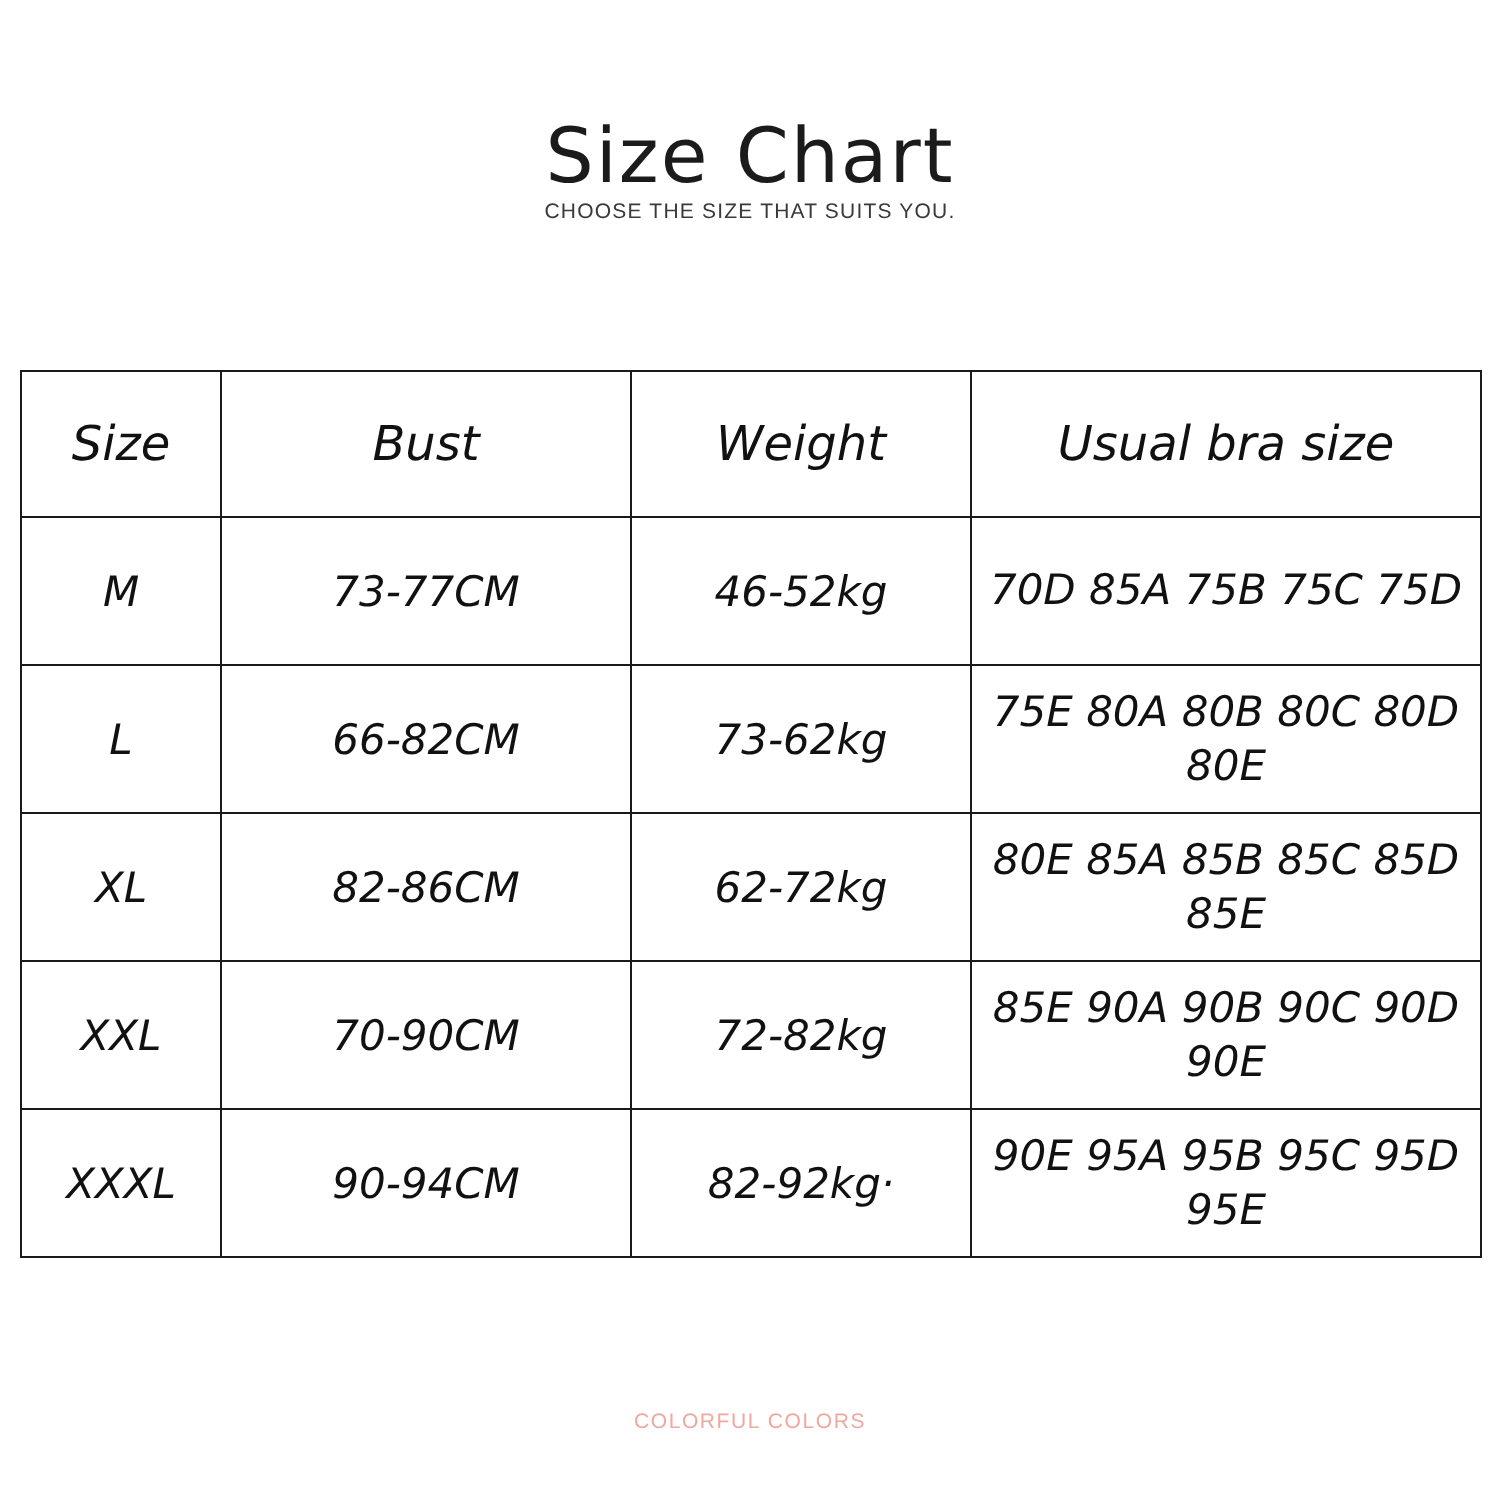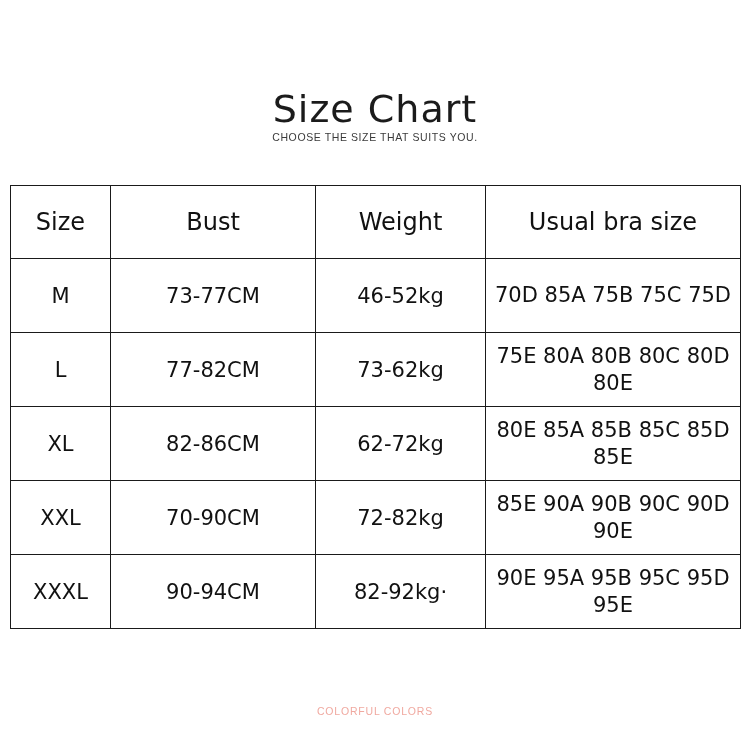--- a/index.html
+++ b/index.html
@@ -15,21 +15,21 @@
   }
   .page {
     position: relative;
     width: 750px;
     height: 750px;
     background: #ffffff;
     box-sizing: border-box;
   }
   .header {
     text-align: center;
-    padding-top: 89px;
+    padding-top: 58px;
   }
   .title {
     font-family: "DejaVu Sans", sans-serif;
     font-size: 38px;
     font-weight: 400;
     color: #1b1b1b;
     letter-spacing: 1px;
     line-height: 1.1;
   }
   .subtitle {
@@ -52,20 +52,21 @@
   }
   table.size-chart th,
   table.size-chart td {
     border: 1px solid #1a1a1a;
     text-align: center;
     vertical-align: middle;
     color: #111;
     font-family: "DejaVu Sans", sans-serif;
     font-weight: 400;
     padding: 6px 2px;
+    font-style: italic;
   }
   table.size-chart th {
     height: 60px;
     font-size: 24px;
   }
   table.size-chart td {
     height: 61px;
     font-size: 21px;
   }
   col.c-size { width: 100px; }
@@ -120,21 +121,21 @@
       </thead>
       <tbody>
         <tr>
           <td>M</td>
           <td>73-77CM</td>
           <td>46-52kg</td>
           <td class="bra-cell">70D 85A 75B 75C 75D</td>
         </tr>
         <tr>
           <td>L</td>
-          <td>77-82CM</td>
+          <td>66-82CM</td>
           <td>73-62kg</td>
           <td class="bra-cell">75E 80A 80B 80C 80D 80E</td>
         </tr>
         <tr>
           <td>XL</td>
           <td>82-86CM</td>
           <td>62-72kg</td>
           <td class="bra-cell">80E 85A 85B 85C 85D 85E</td>
         </tr>
         <tr>

